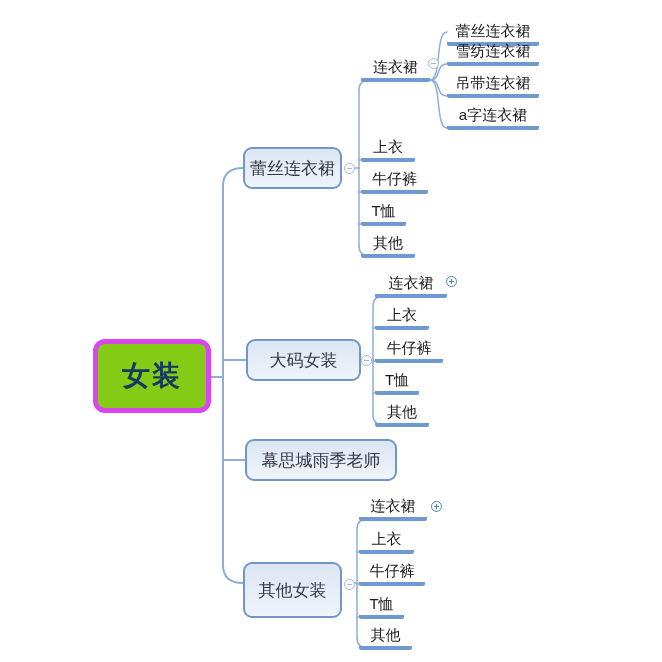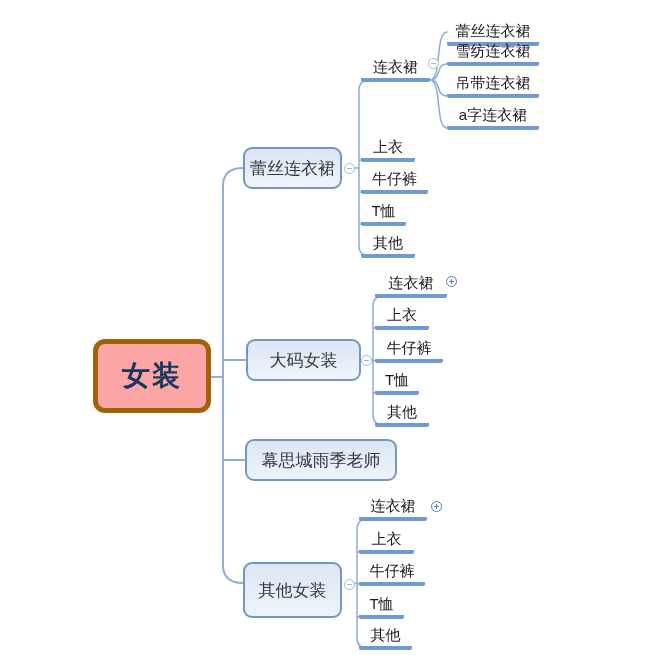--- a/index.html
+++ b/index.html
@@ -1,21 +1,21 @@
 <!DOCTYPE html>
 <html><head>
 <meta charset="utf-8">
 <style>
   html,body{margin:0;padding:0;background:#ffffff;}
   body{width:662px;height:662px;font-family:"Liberation Sans","DejaVu Sans",sans-serif;}
   #canvas{position:relative;width:662px;height:662px;overflow:hidden;background:#ffffff;}
   #edges{position:absolute;left:0;top:0;width:662px;height:662px;}
   .node{position:absolute;display:flex;align-items:center;justify-content:center;
         box-sizing:border-box;white-space:nowrap;}
-  .root-node{border:5px solid #a16207;border-radius:12px;background:#fca5a5;
+  .root-node{border:5px solid #d946ef;border-radius:12px;background:#84cc16;
         font-size:28px;font-weight:bold;color:#17375e;letter-spacing:2px;}
   .branch-node{border:2px solid #7396c5;border-radius:9px;
         background:linear-gradient(180deg,#dce6f2 0%,#eef4fb 100%);
         font-size:17px;color:#333740;}
   .topic{position:absolute;box-sizing:border-box;height:25px;line-height:20px;
         text-align:center;border-bottom:4px solid #6e9ad1;border-radius:2px;
         font-size:15px;color:#1a1a1a;white-space:nowrap;}
   .icon{position:absolute;width:11px;height:11px;box-sizing:border-box;
         border:1px solid currentColor;border-radius:50%;background:#fff;}
   .icon::before{content:"";position:absolute;left:2px;right:2px;top:4px;height:1px;

